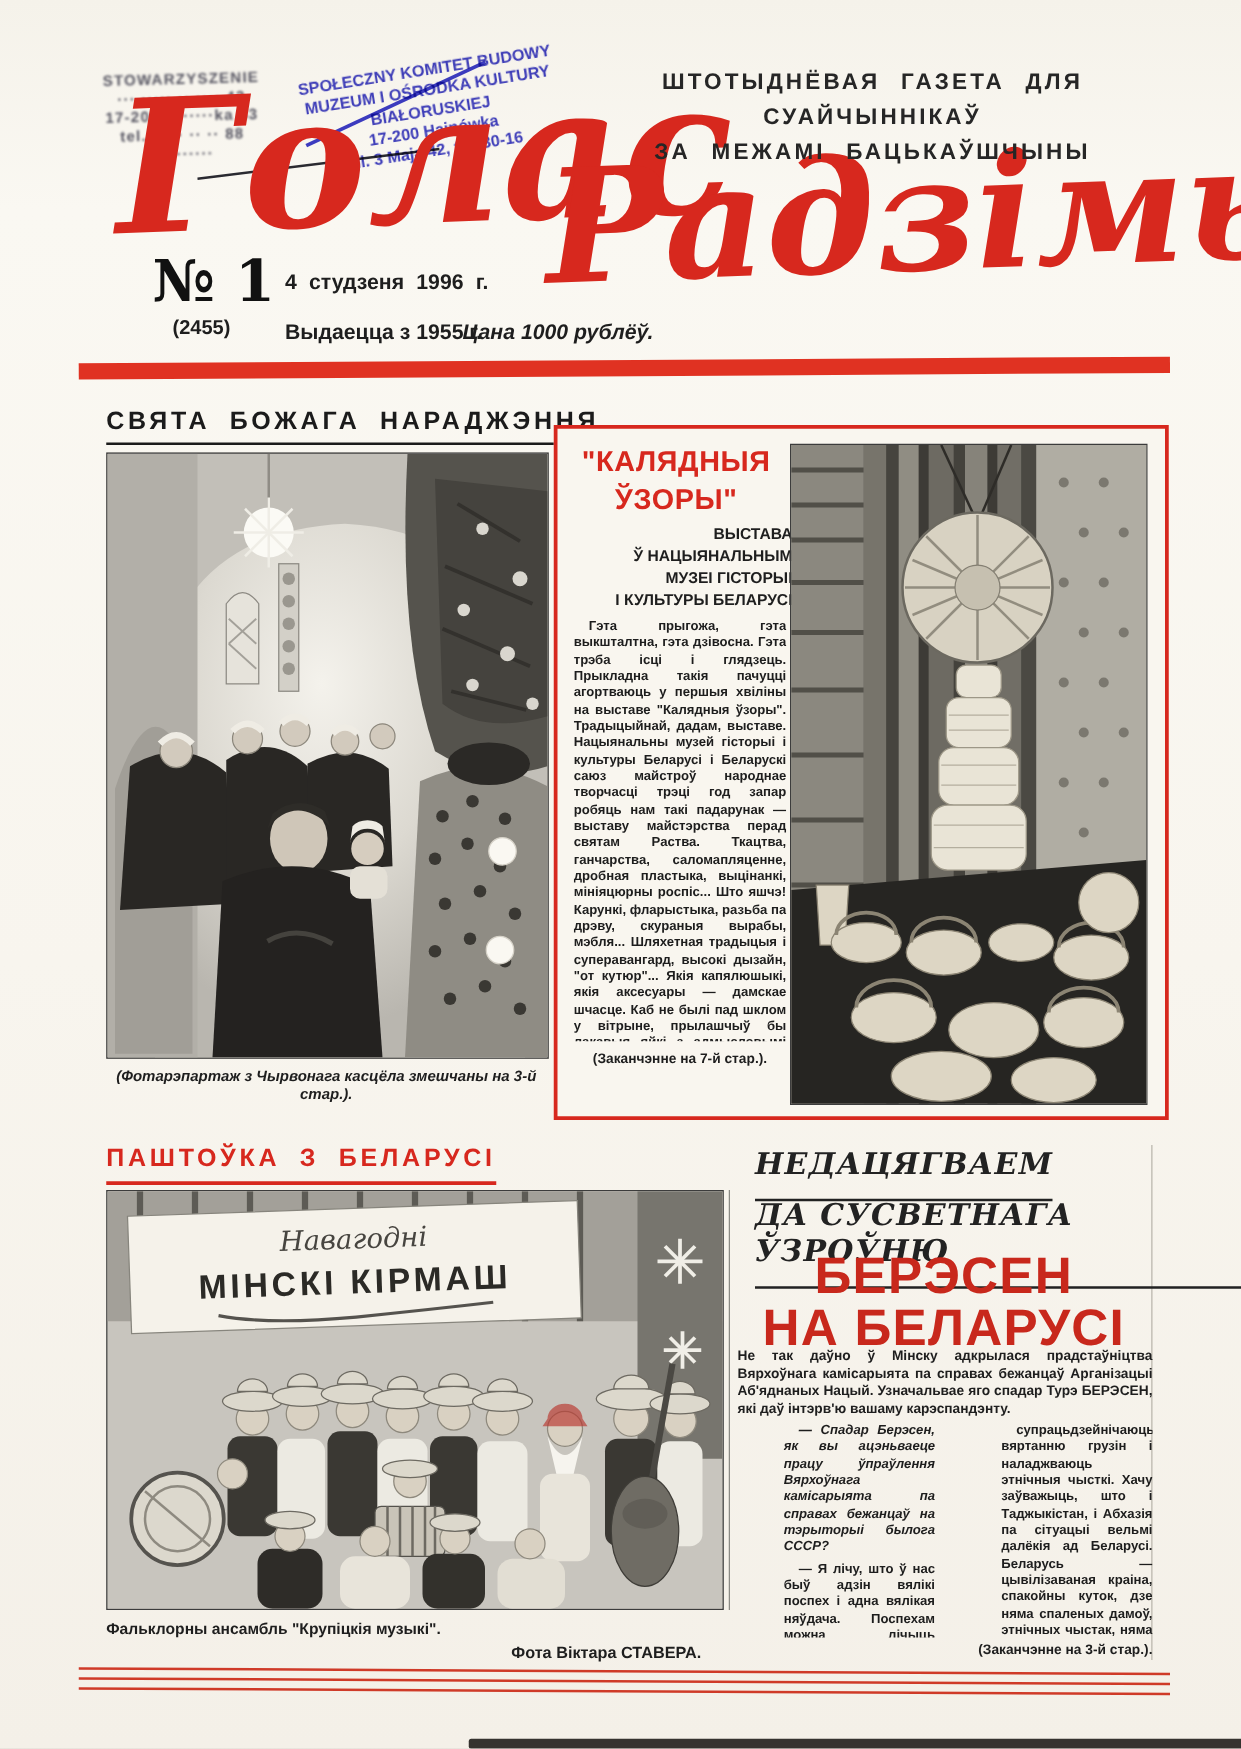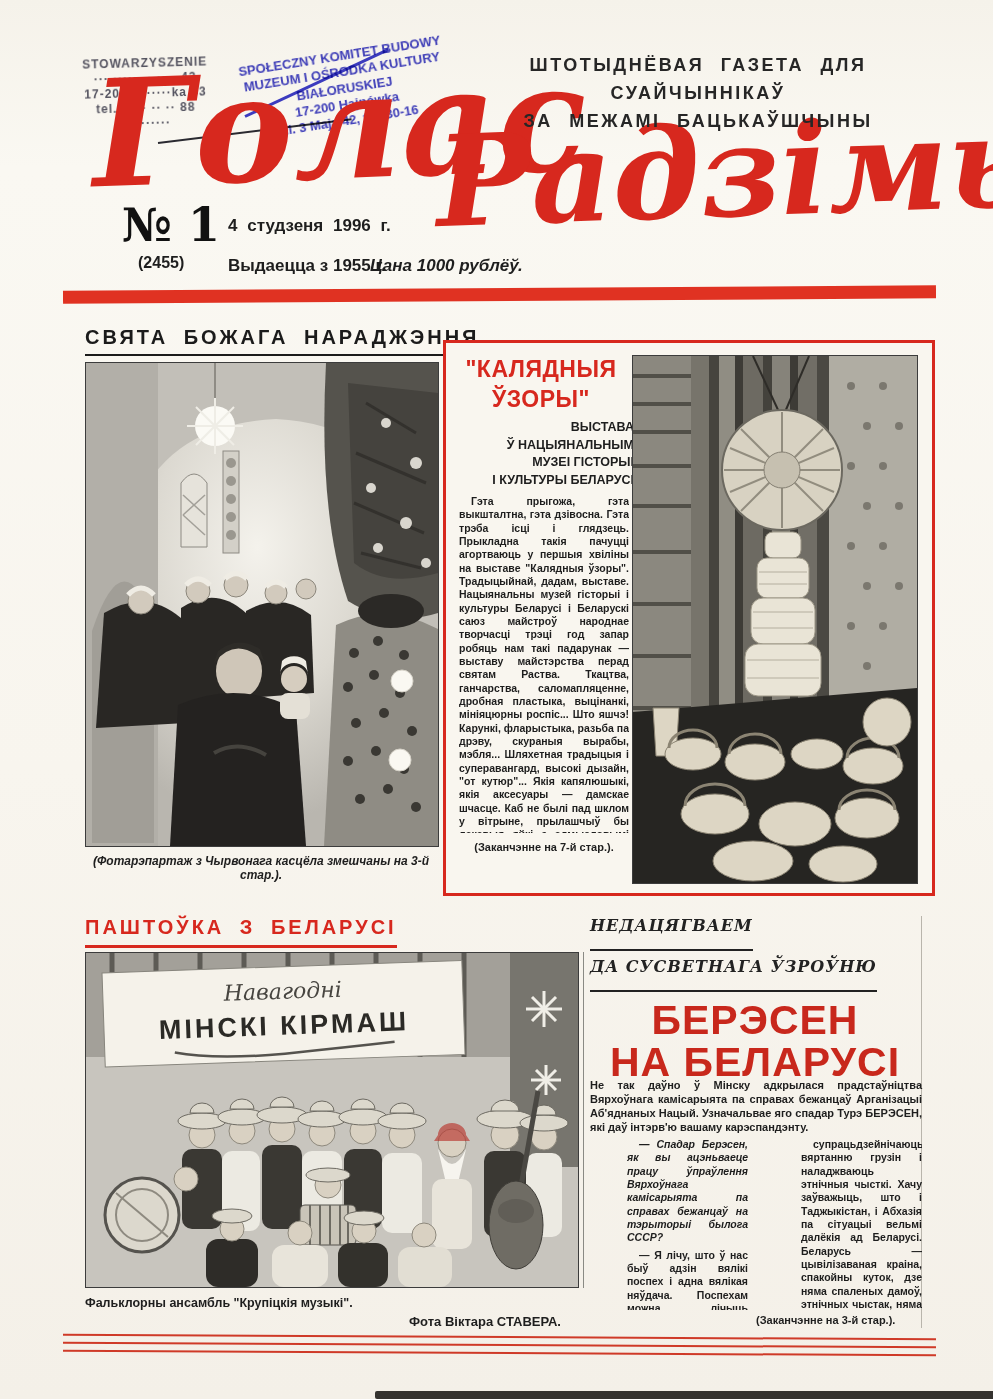--- a/index.html
+++ b/index.html
@@ -39,29 +39,29 @@
   
   .red-box{left:443px;top:340px;width:486px;height:550px;border:3px solid #d7281e;background:#f9f6ef;}
   .kal-head{left:0;top:12px;width:190px;text-align:center;color:#d7281e;font-size:23px;font-weight:bold;line-height:1.3;letter-spacing:.5px;}
   .kal-sub{left:2px;top:76px;width:186px;text-align:right;font-size:12.5px;font-weight:bold;line-height:1.4;white-space:pre-line;}
   .kal-body{left:13px;top:152px;width:170px;height:338px;overflow:hidden;}
   .bodytext{font-size:10.5px;line-height:1.27;font-weight:bold;text-align:justify;color:#1d1d1d;}
   .bodytext p{margin:0 0 4px 0;text-indent:12px;}
   .kal-cont{left:13px;top:498px;width:170px;text-align:center;font-size:11px;font-weight:bold;}
   .photo2{left:186px;top:12px;width:284px;height:527px;border:1px solid #3c3c3c;}
   
-  .kicker{font-family:"DejaVu Serif",serif;font-style:italic;font-size:16px;font-weight:bold;letter-spacing:1px;color:#222;border-bottom:2px solid #222;padding-bottom:14px;}
+  .kicker{font-family:"DejaVu Serif",serif;font-style:italic;font-size:24px;font-weight:bold;letter-spacing:1px;color:#222;border-bottom:2px solid #222;padding-bottom:14px;margin-left:14px;}
   .kick1{left:590px;top:916px;}
   .kick2{left:590px;top:957px;}
   .ref-head{left:586px;top:1000px;width:338px;text-align:center;color:#c8281c;font-weight:bold;font-size:41px;line-height:1.02;letter-spacing:1px;}
   .ref-lede{left:590px;top:1078px;width:332px;font-size:11px;line-height:1.28;font-weight:bold;text-align:justify;}
   .ref-cols{left:590px;top:1138px;width:332px;height:172px;overflow:hidden;display:flex;gap:16px;}
   .ref-col{width:158px;height:172px;overflow:hidden;margin-left:37px;}
   .qtext{font-style:italic;}
-  .ref-cont{left:756px;top:1314px;width:166px;text-align:left;font-size:11px;font-weight:bold;}
+  .ref-cont{left:756px;top:1314px;width:166px;text-align:right;font-size:11px;font-weight:bold;}
   .vrule-l{left:583px;top:952px;width:1px;height:336px;background:#8a8a84;}
   .vrule-r{left:921px;top:916px;width:1px;height:412px;background:#b9b5ac;}
   
   .thin-red{left:63px;width:873px;height:2px;background:#cf3a28;transform:rotate(.3deg);}
   .tr1{top:1336px;}.tr2{top:1344px;}.tr3{top:1352px;}
   .bottom-strip{left:375px;top:1391px;width:618px;height:8px;background:#35332f;border-radius:2px 0 0 2px;}
 </style>
 </head>
 <body>
 

